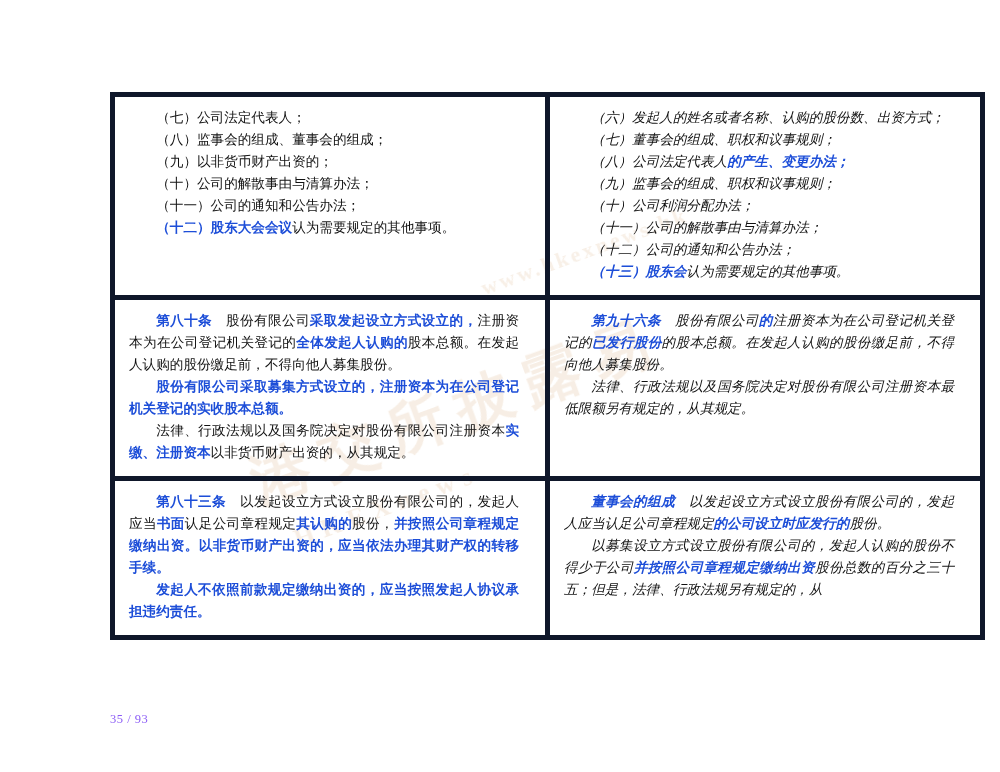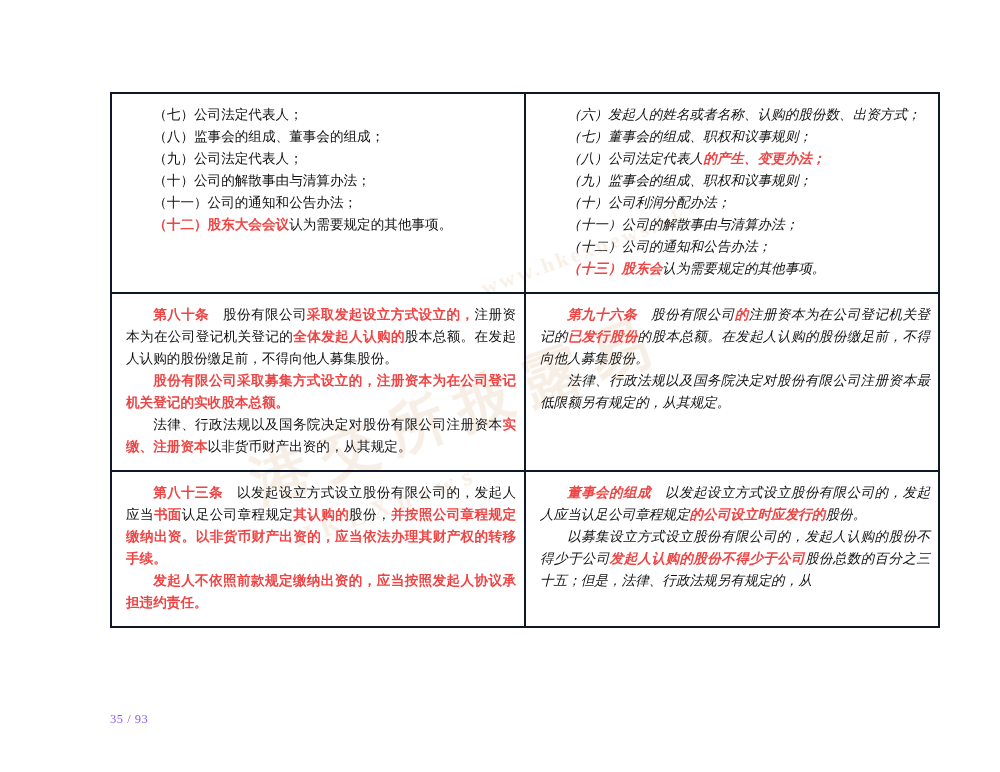--- a/index.html
+++ b/index.html
@@ -60,40 +60,40 @@
   table.doc-table {
     position: absolute;
     left: 110px;
     top: 92px;
     width: 780px;
     border-collapse: collapse;
     table-layout: fixed;
     z-index: 10;
   }
   table.doc-table td {
-    border: 2px solid #0f172a;
+    border: 5px solid #0f172a;
     vertical-align: top;
-    padding: 10px 8px 12px 14px;
+    padding: 10px 26px 12px 14px;
     font-size: 13.6px;
     line-height: 1.62;
     color: #111111;
   }
   td.col-left { width: 390px; }
   td.col-right { width: 390px; font-style: italic; }
 
   p.para {
     margin: 0;
     text-align: justify;
     text-justify: inter-ideograph;
   }
   p.indent {
     text-indent: 2em;
   }
   .redb {
-    color: #ef4444;
+    color: #1d4ed8;
     font-weight: bold;
   }
   .footer {
     position: absolute;
     left: 110px;
     top: 712px;
     font-size: 12.5px;
     color: #8b5cf6;
     font-family: "Liberation Serif", serif;
     letter-spacing: 0.5px;
@@ -110,21 +110,21 @@
     <div class="wm-line2">HKEXnews</div>
     <div class="wm-corner">www.hkexnews.hk</div>
   </div>
 
   <table class="doc-table">
     <tbody>
       <tr>
         <td class="col-left">
             <p class="para indent"><span>（七）公司法定代表人；</span></p>
             <p class="para indent"><span>（八）监事会的组成、董事会的组成；</span></p>
-            <p class="para indent"><span>（九）公司法定代表人；</span></p>
+            <p class="para indent"><span>（九）以非货币财产出资的；</span></p>
             <p class="para indent"><span>（十）公司的解散事由与清算办法；</span></p>
             <p class="para indent"><span>（十一）公司的通知和公告办法；</span></p>
             <p class="para indent"><span class="redb">（十二）股东大会会议</span><span>认为需要规定的其他事项。</span></p>
           </td>
         <td class="col-right">
             <p class="para indent"><span>（六）发起人的姓名或者名称、认购的股份数、出资方式；</span></p>
             <p class="para indent"><span>（七）董事会的组成、职权和议事规则；</span></p>
             <p class="para indent"><span>（八）公司法定代表人</span><span class="redb">的产生、变更办法；</span></p>
             <p class="para indent"><span>（九）监事会的组成、职权和议事规则；</span></p>
             <p class="para indent"><span>（十）公司利润分配办法；</span></p>
@@ -144,21 +144,21 @@
             <p class="para indent"><span>法律、行政法规以及国务院决定对股份有限公司注册资本最低限额另有规定的，从其规定。</span></p>
           </td>
       </tr>
       <tr>
         <td class="col-left">
             <p class="para indent"><span class="redb">第八十三条</span><span>　以发起设立方式设立股份有限公司的，发起人应当</span><span class="redb">书面</span><span>认足公司章程规定</span><span class="redb">其认购的</span><span>股份，</span><span class="redb">并按照公司章程规定缴纳出资。以非货币财产出资的，应当依法办理其财产权的转移手续。</span></p>
             <p class="para indent"><span class="redb">发起人不依照前款规定缴纳出资的，应当按照发起人协议承担违约责任。</span></p>
           </td>
         <td class="col-right">
             <p class="para indent"><span class="redb">董事会的组成</span><span>　以发起设立方式设立股份有限公司的，发起人应当认足公司章程规定</span><span class="redb">的公司设立时应发行的</span><span>股份。</span></p>
-            <p class="para indent"><span>以募集设立方式设立股份有限公司的，发起人认购的股份不得少于公司</span><span class="redb">发起人认购的股份不得少于公司</span><span>股份总数的百分之三十五；但是，法律、行政法规另有规定的，从</span></p>
+            <p class="para indent"><span>以募集设立方式设立股份有限公司的，发起人认购的股份不得少于公司</span><span class="redb">并按照公司章程规定缴纳出资</span><span>股份总数的百分之三十五；但是，法律、行政法规另有规定的，从</span></p>
           </td>
       </tr>
     </tbody>
   </table>
 
   <div class="footer">35 / 93</div>
 
 </div>
 
 </body></html>

